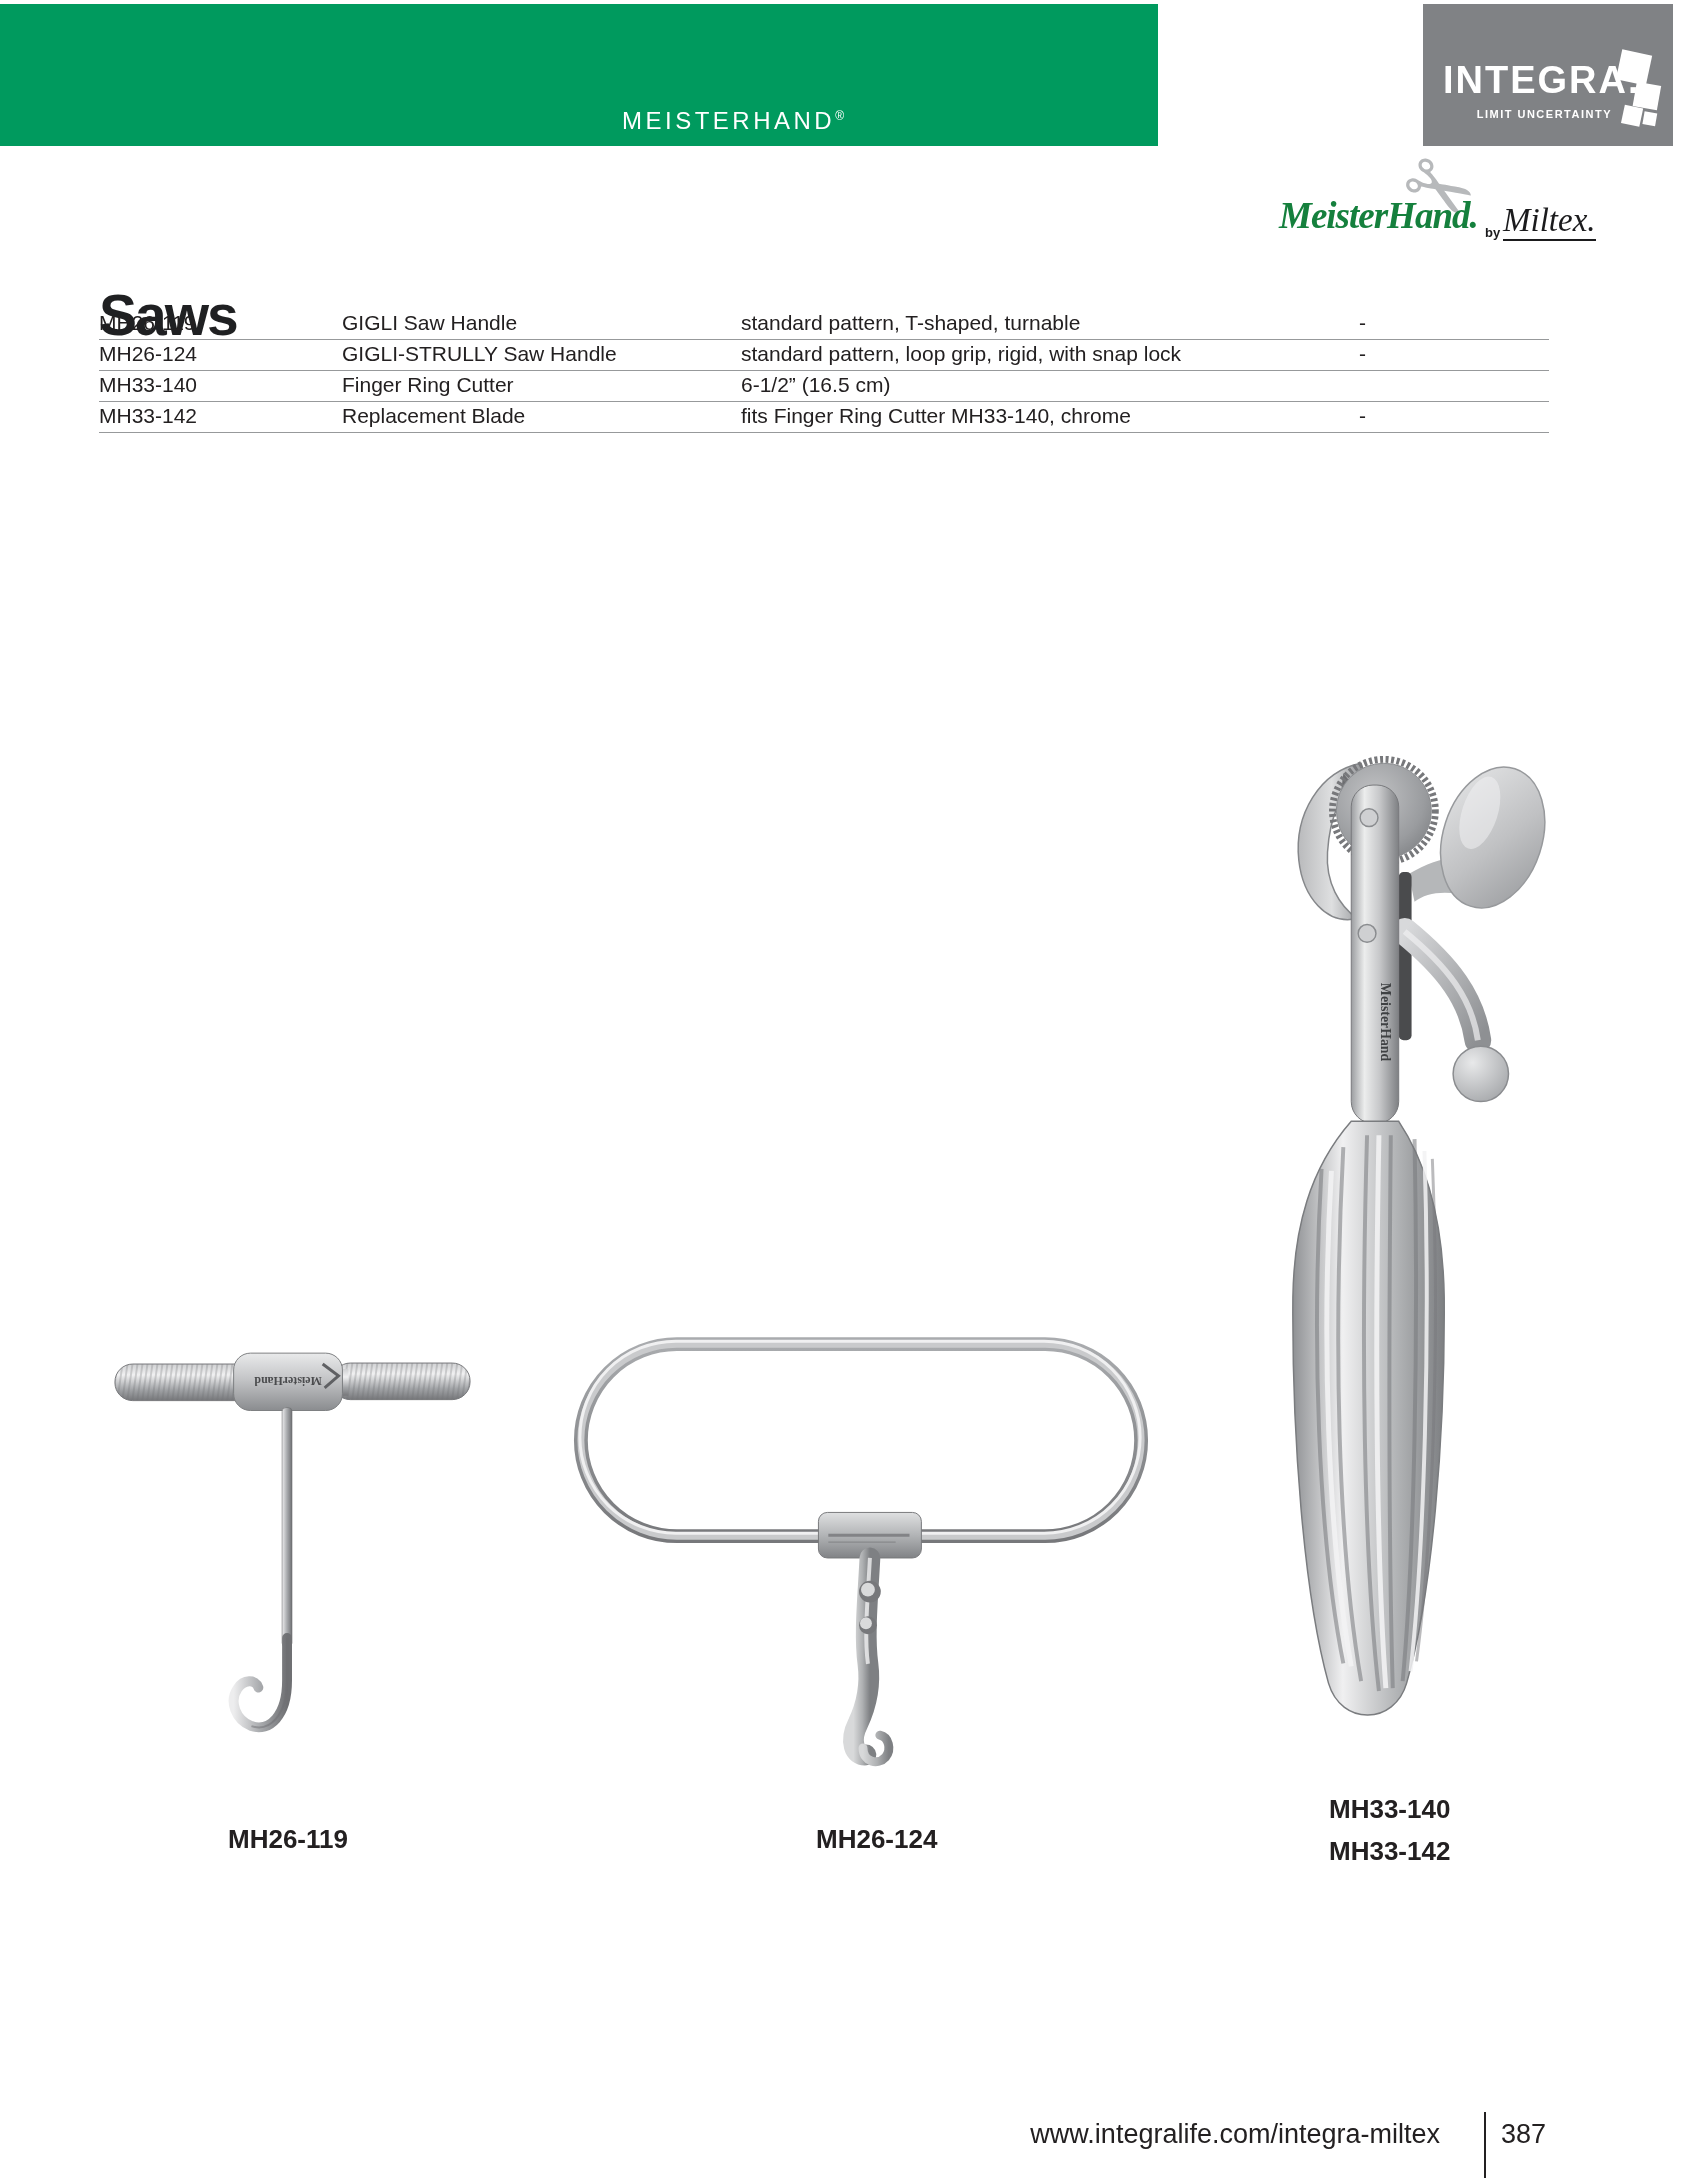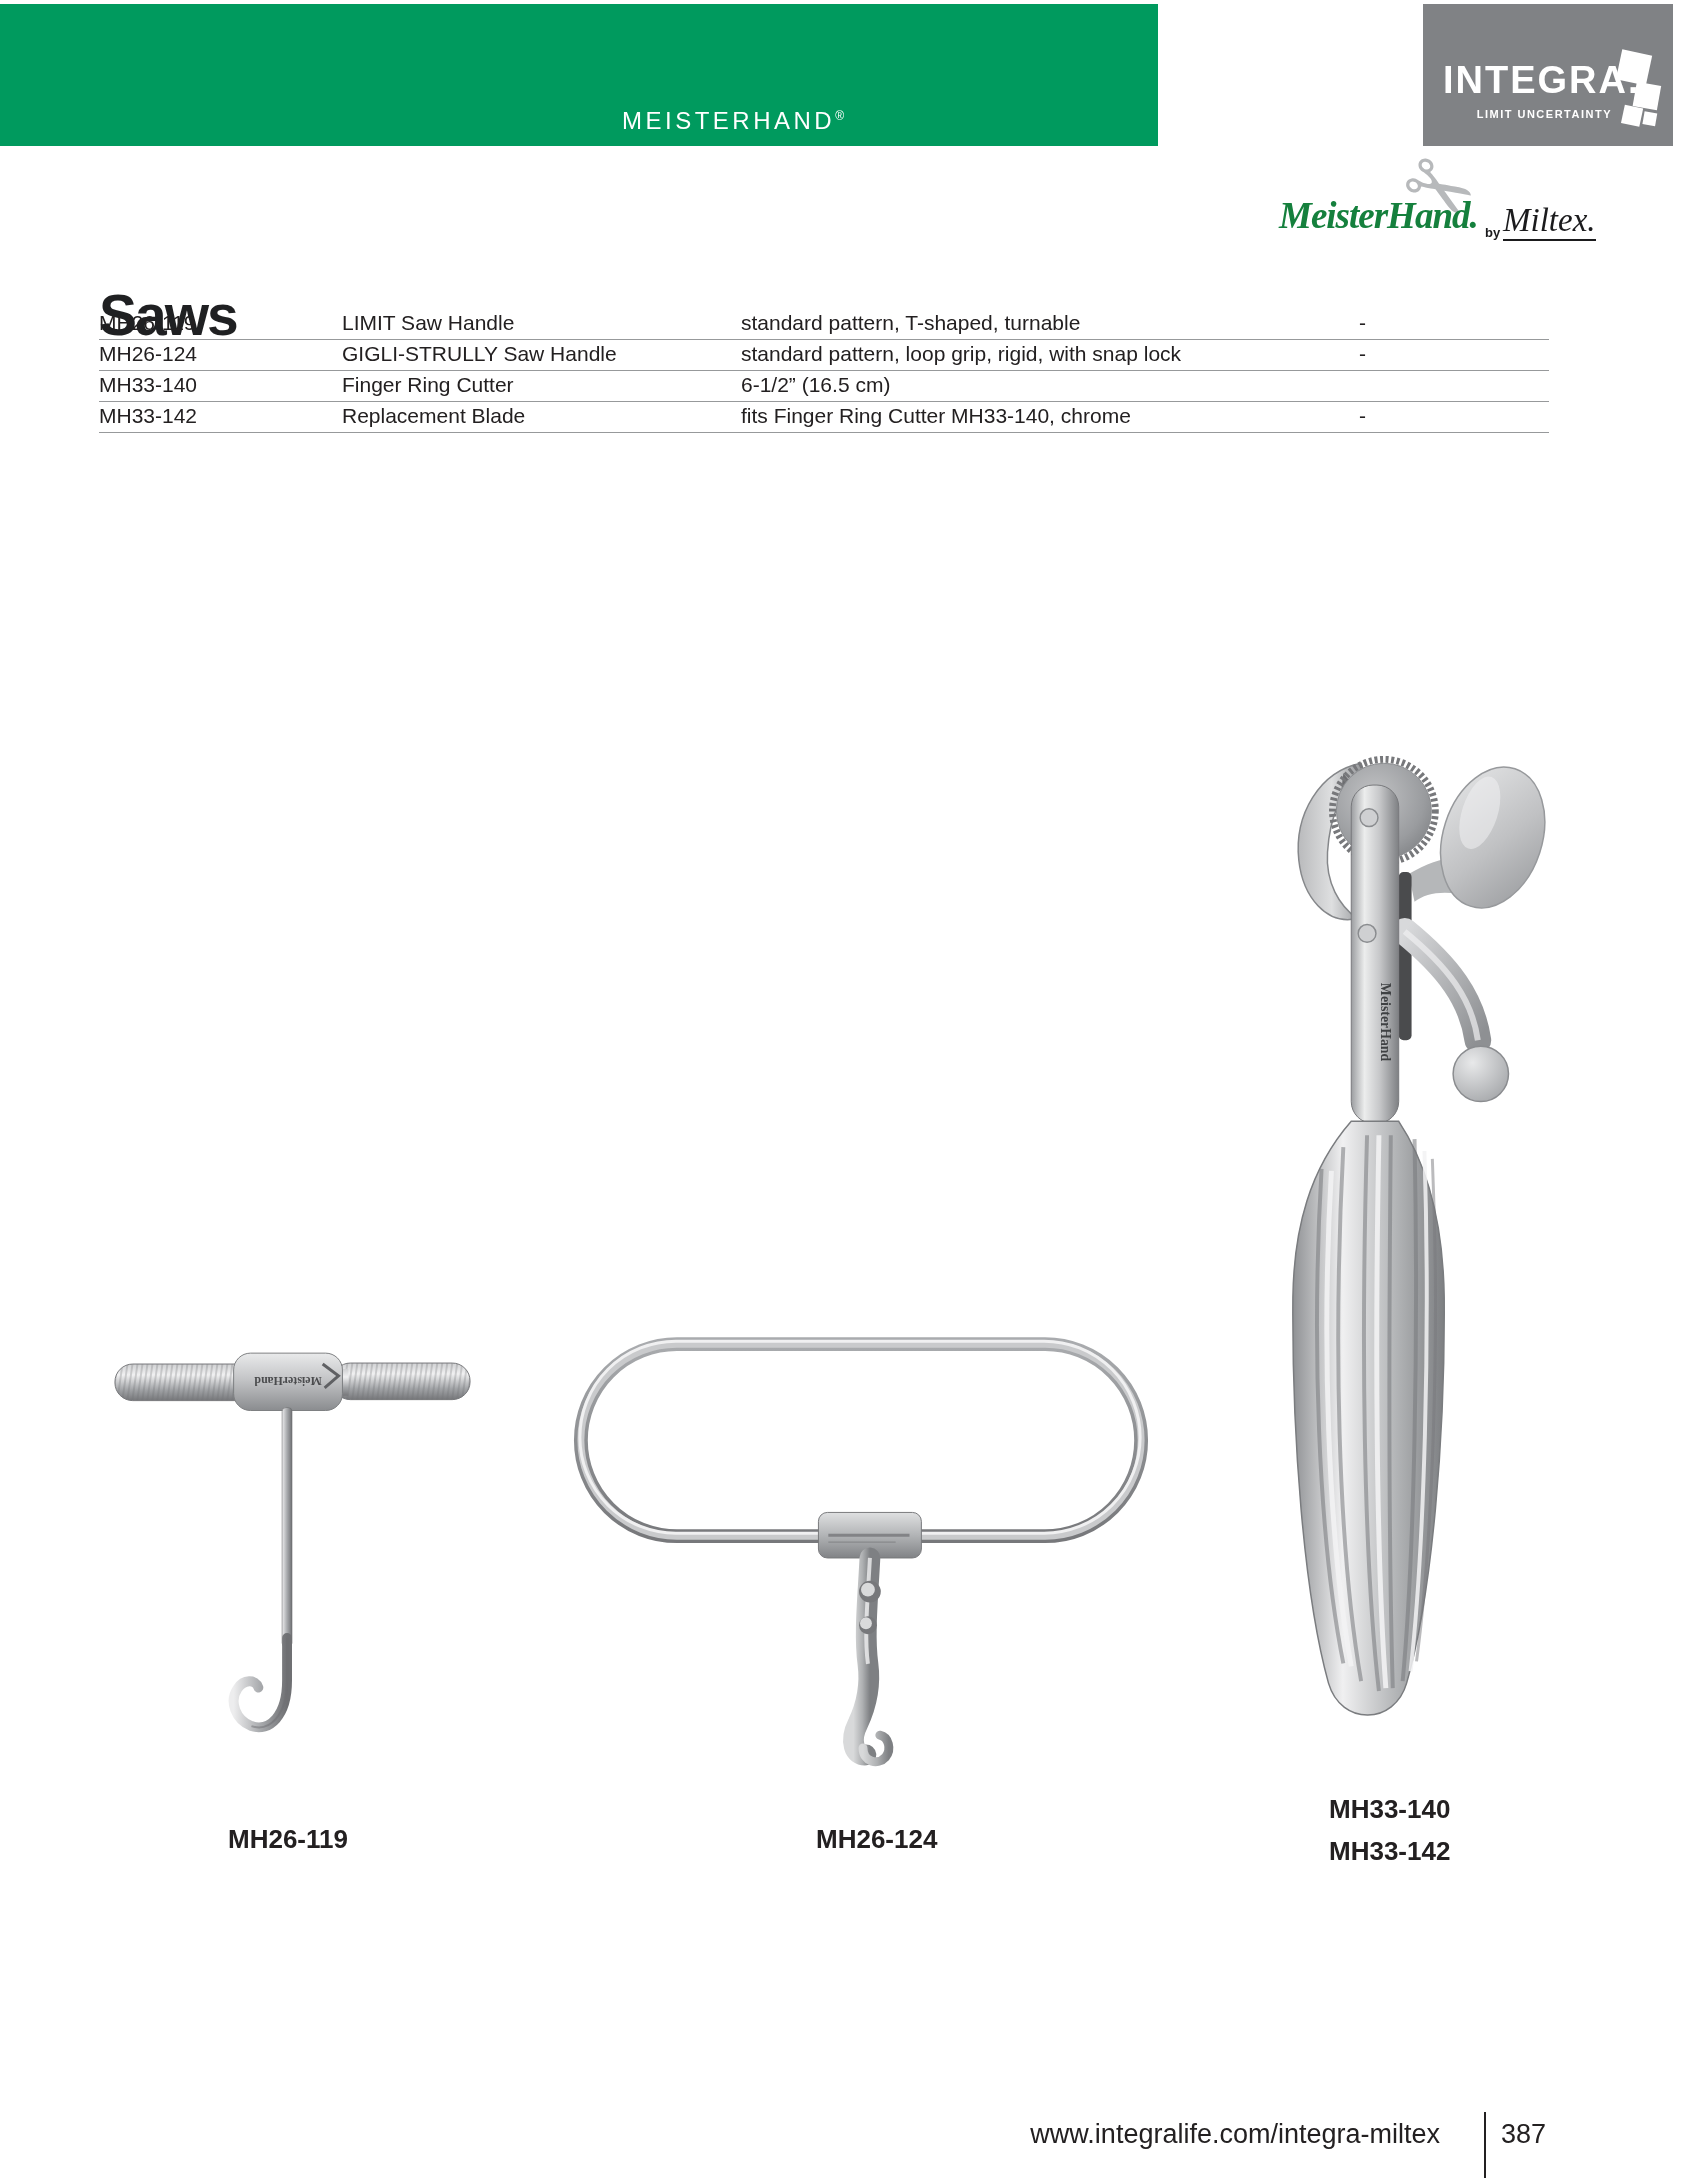--- a/index.html
+++ b/index.html
@@ -70,21 +70,21 @@
   <div class="mh-main">MeisterHand.</div>
   <div class="mh-by">by</div>
   <div class="mh-sub">Miltex.</div>
 </div>
 
 <h1 class="page-title">Saws</h1>
 
 <div class="spec-table">
   <div class="trow body">
     <div>MH26-119</div>
-    <div>LIMIT Saw Handle</div>
+    <div>GIGLI Saw Handle</div>
     <div>standard pattern, T-shaped, turnable</div>
     <div>-</div>
   </div>
   <div class="trow body">
     <div>MH26-124</div>
     <div>GIGLI-STRULLY Saw Handle</div>
     <div>standard pattern, loop grip, rigid, with snap lock</div>
     <div>-</div>
   </div>
   <div class="trow body">

